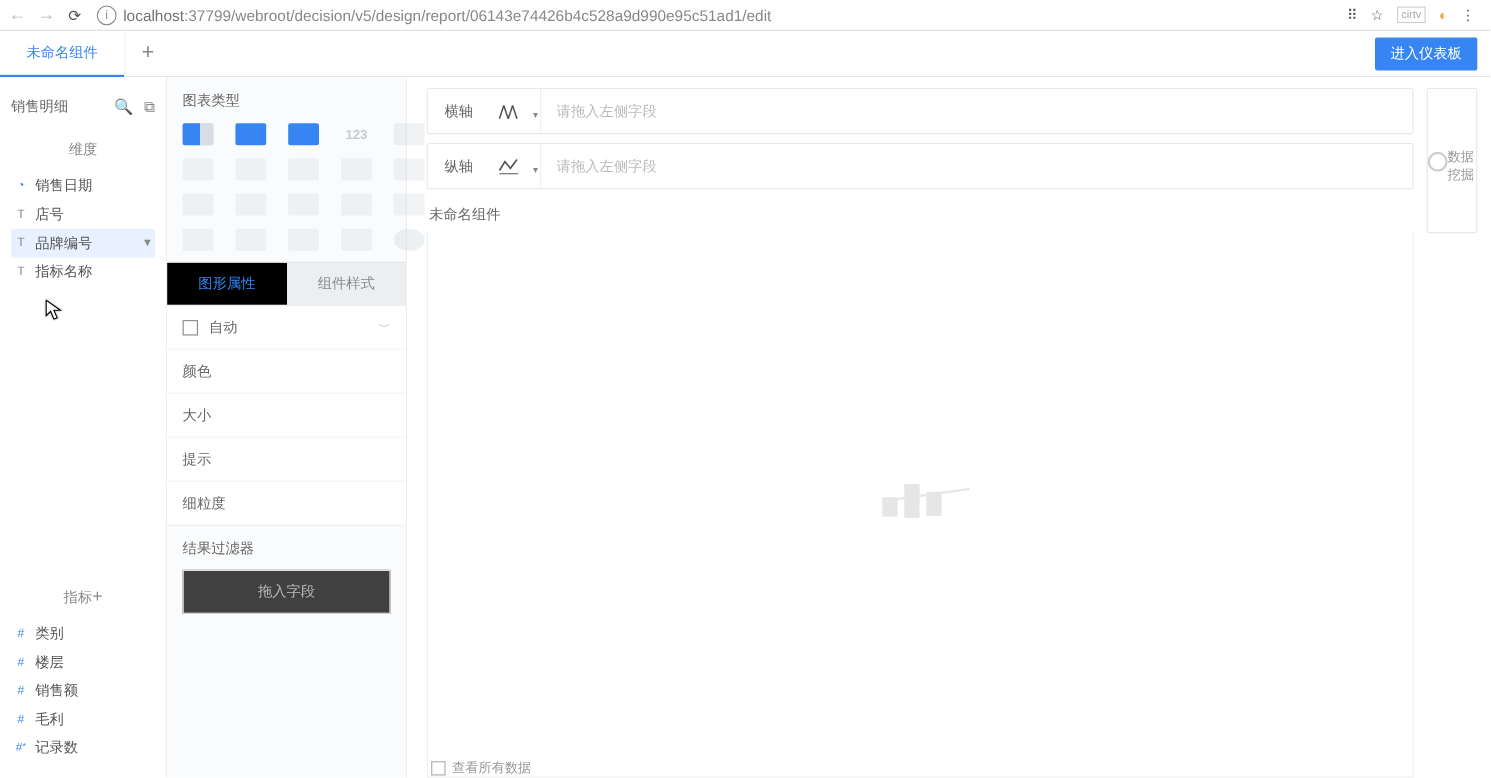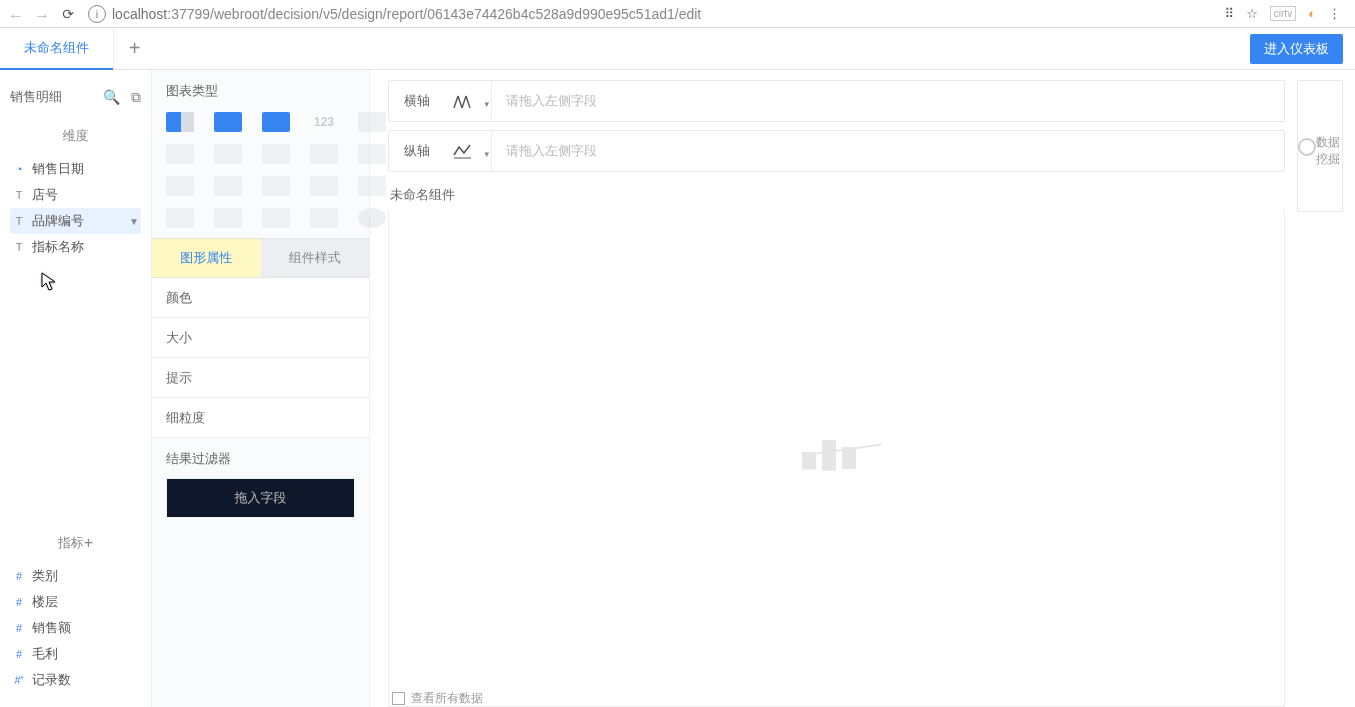--- a/index.html
+++ b/index.html
@@ -44,28 +44,28 @@
   .mid-title { padding:12px 14px 6px; color:#666; }
   .chart-grid { display:grid; grid-template-columns: repeat(5, 28px); gap:12px 20px; padding: 6px 14px 10px; }
   .chart-cell { width:28px; height:20px; background:#d7dde2; border-radius:2px; position:relative; }
   .chart-cell.active { background:#3685f2; }
   .chart-cell.half::before { content:""; position:absolute; inset:0; background: linear-gradient(to right,#3685f2 55%, #d7dde2 55%); border-radius:2px; }
   .chart-cell.text { background:none; color:#c7ccd1; display:flex; align-items:center; justify-content:center; font-size:12px; font-weight:600; }
   .mid-hint { color:#aaa; font-size:12px; line-height:1.6; padding:0 14px 10px; }
 
   .mid-tabs { display:flex; height:40px; border-top:1px solid #e5e5e5; border-bottom:1px solid #e5e5e5; background:#f2f4f6; }
   .mtab { flex:1; display:flex; align-items:center; justify-content:center; color:#888; background:#eceff2;}
-  .mtab.active { color:#3685f2; background:#fef9c3; }
+  .mtab.active { color:#3685f2; background:#000000; }
 
   .prop-row { height:40px; display:flex; align-items:center; padding:0 14px; border-bottom:1px solid #eee; color:#666; background:#fff; }
   .prop-row .chev { margin-left:auto; color:#aaa; font-size:11px; }
   .auto-icon { width:14px; height:14px; border:1.5px solid #888; margin-right:10px; }
 
   .filter-block { margin-top:12px; padding:0 14px; }
-  .filter-drop { height:40px; border:1px solid #eee; background:#0f172a; display:flex; align-items:center; justify-content:center; color:#bbb; margin-top:10px; }
+  .filter-drop { height:40px; border:1px solid #eee; background:#404040; display:flex; align-items:center; justify-content:center; color:#bbb; margin-top:10px; }
 
   
   .canvas-col { flex:1; display:flex; flex-direction:column; }
   .axis-row { height:42px; border:1px solid #e6e8eb; border-radius:2px; display:flex; align-items:center; margin-bottom:8px; }
   .axis-label { width:56px; text-align:center; color:#666; }
   .axis-icon { width:36px; display:flex; align-items:center; justify-content:center; color:#555; font-size:18px; position:relative; }
   .axis-icon .caret { position:absolute; right:-8px; bottom:0px; font-size:9px; color:#888; }
   .axis-drop { flex:1; padding:0 14px; color:#bbb; border-left:1px solid #eee; margin-left:10px; height:100%; display:flex; align-items:center;}
   .widget-name { color:#666; margin:6px 2px; }
   .canvas { flex:1; border:1px solid #eee; border-top:none; display:flex; align-items:center; justify-content:center; }
@@ -203,20 +203,25 @@
       <div class="chart-cell" style="opacity:.35"></div>
       <div class="chart-cell" style="opacity:.45;border-radius:50%;"></div>
     </div>
 
     <div class="mid-tabs">
       <div class="mtab active">图形属性</div>
       <div class="mtab">组件样式</div>
     </div>
 
     <div class="prop-row">
+      <span class="auto-icon"></span>
+      <span>自动</span>
+      <span class="chev">﹀</span>
+    </div>
+    <div class="prop-row">
         <span>颜色</span>
       </div>
     <div class="prop-row">
         <span>大小</span>
       </div>
     <div class="prop-row">
         <span>提示</span>
       </div>
     <div class="prop-row">
         <span>细粒度</span>

